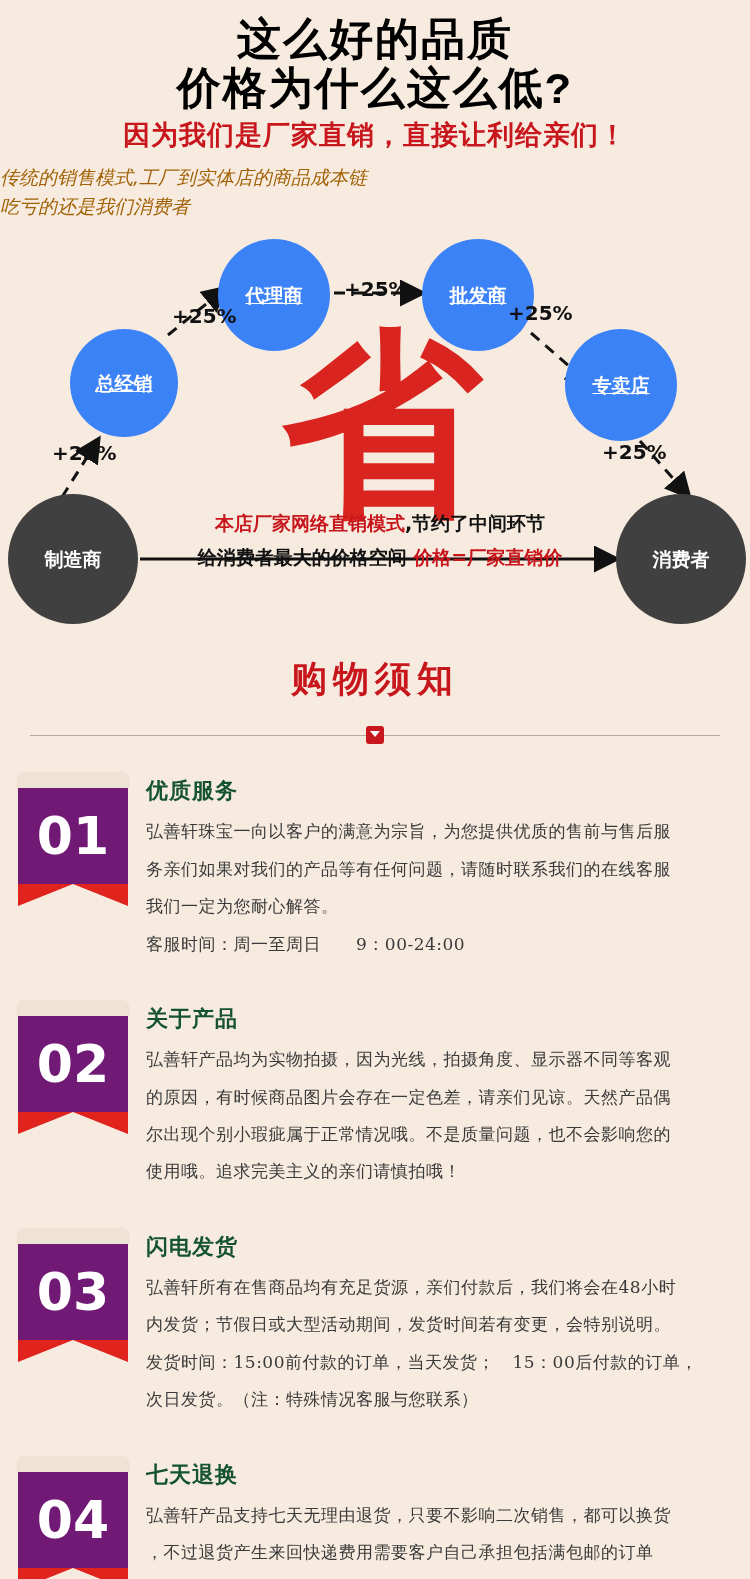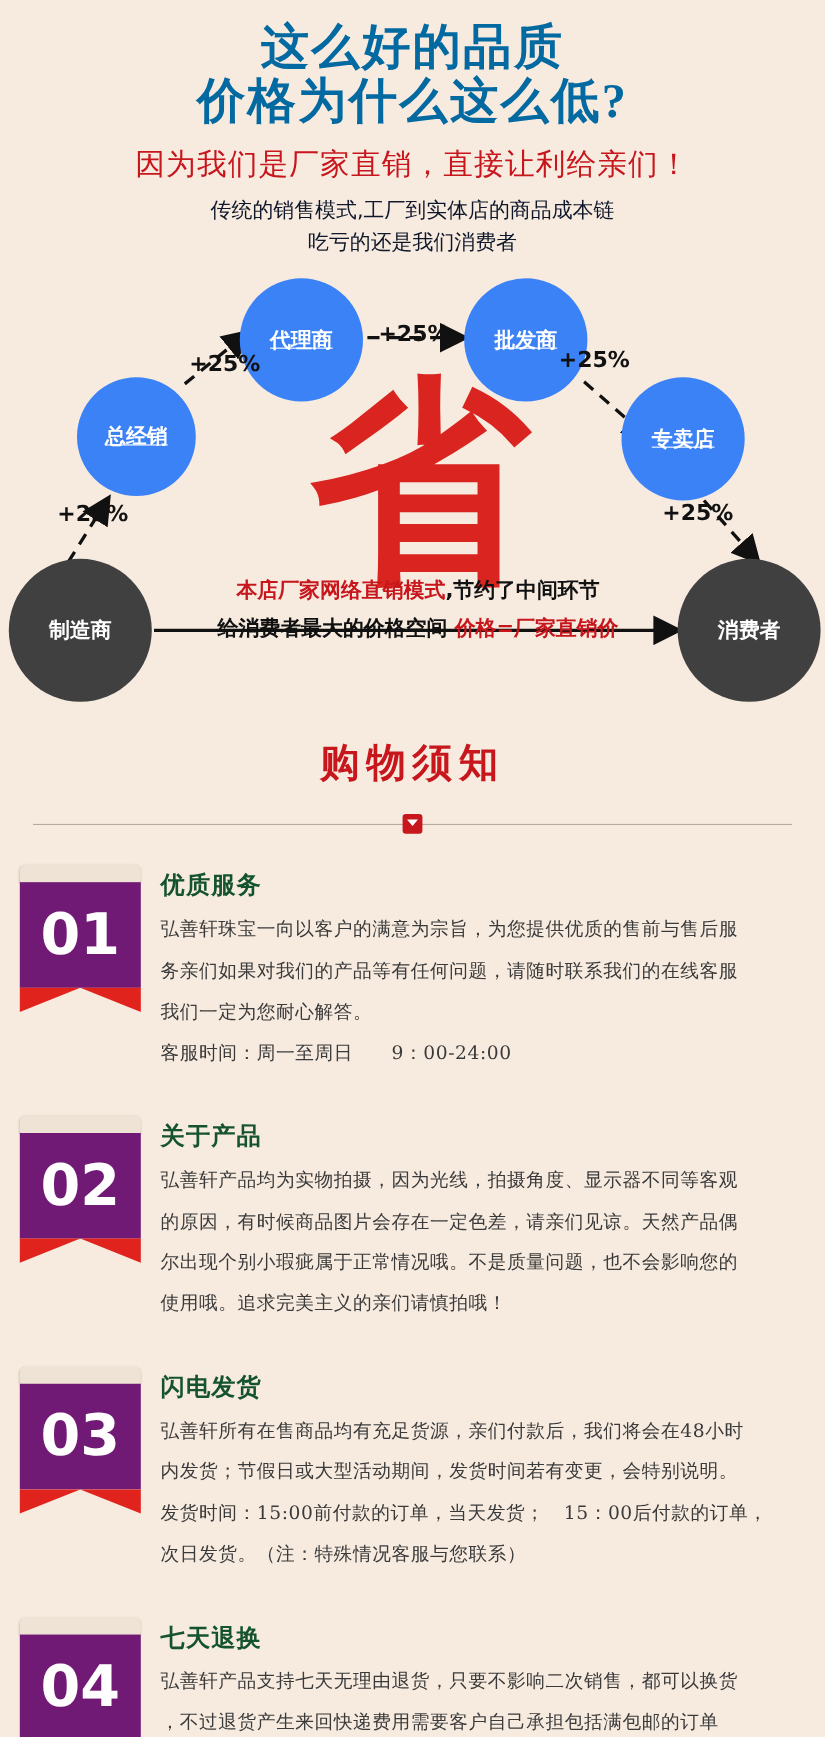--- a/index.html
+++ b/index.html
@@ -17,45 +17,44 @@
     overflow:hidden;
   }
 
   
   .headline{
     text-align:center;
     padding-top:18px;
   }
   .headline .line1,
   .headline .line2{
-    font-family:Liberation Serif, serif;
-    font-weight:bold;
-    color:#0369a1;
+    font-family:Liberation Mono, monospace;
+    font-weight:bold;
+    color:#000000;
     letter-spacing:2px;
     line-height:1.12;
   }
   .headline .line1{ font-size:44px; }
   .headline .line2{ font-size:44px; }
 
   .subline{
     text-align:center;
-    margin-top:14px;
     font-size:27px;
-    font-weight:normal;
+    font-weight:bold;
     color:#c8161d;
     letter-spacing:1px;
     font-family:"DejaVu Sans", sans-serif;
   }
   .smallline{
-    text-align:center;
     margin-top:10px;
     font-size:19px;
-    color:#0f172a;
+    color:#a16207;
     line-height:1.55;
     font-family:"DejaVu Sans", sans-serif;
+    font-style:italic;
   }
 
   
   .flow{
     position:relative;
     width:750px;
     height:420px;
     margin-top:8px;
   }
   .node{

